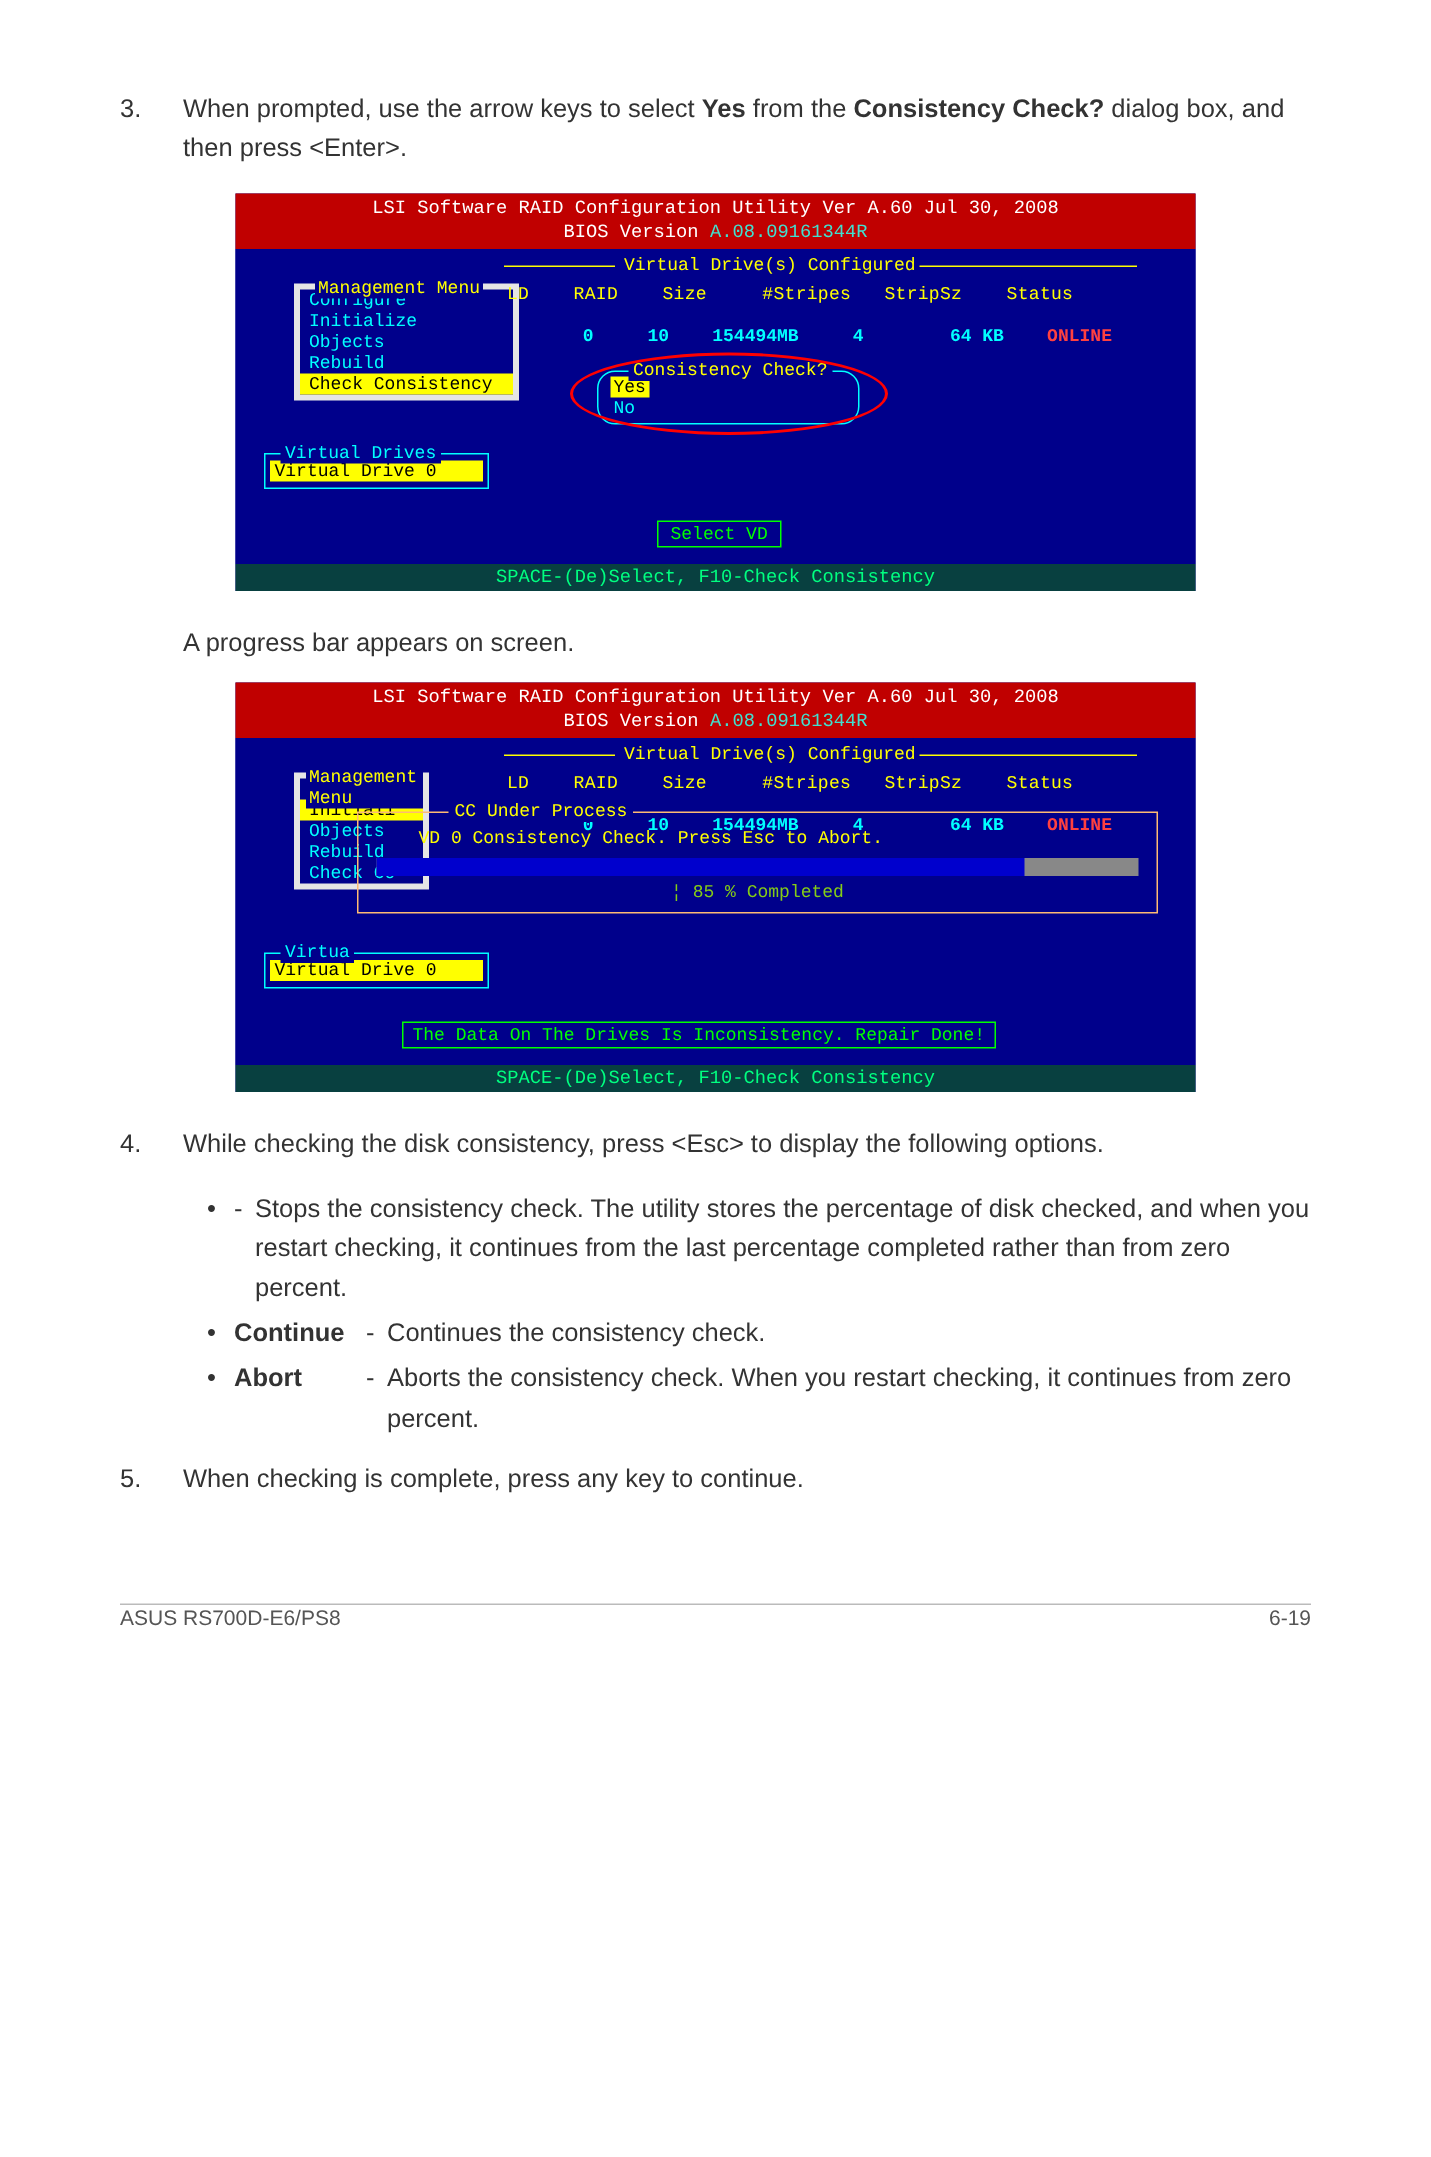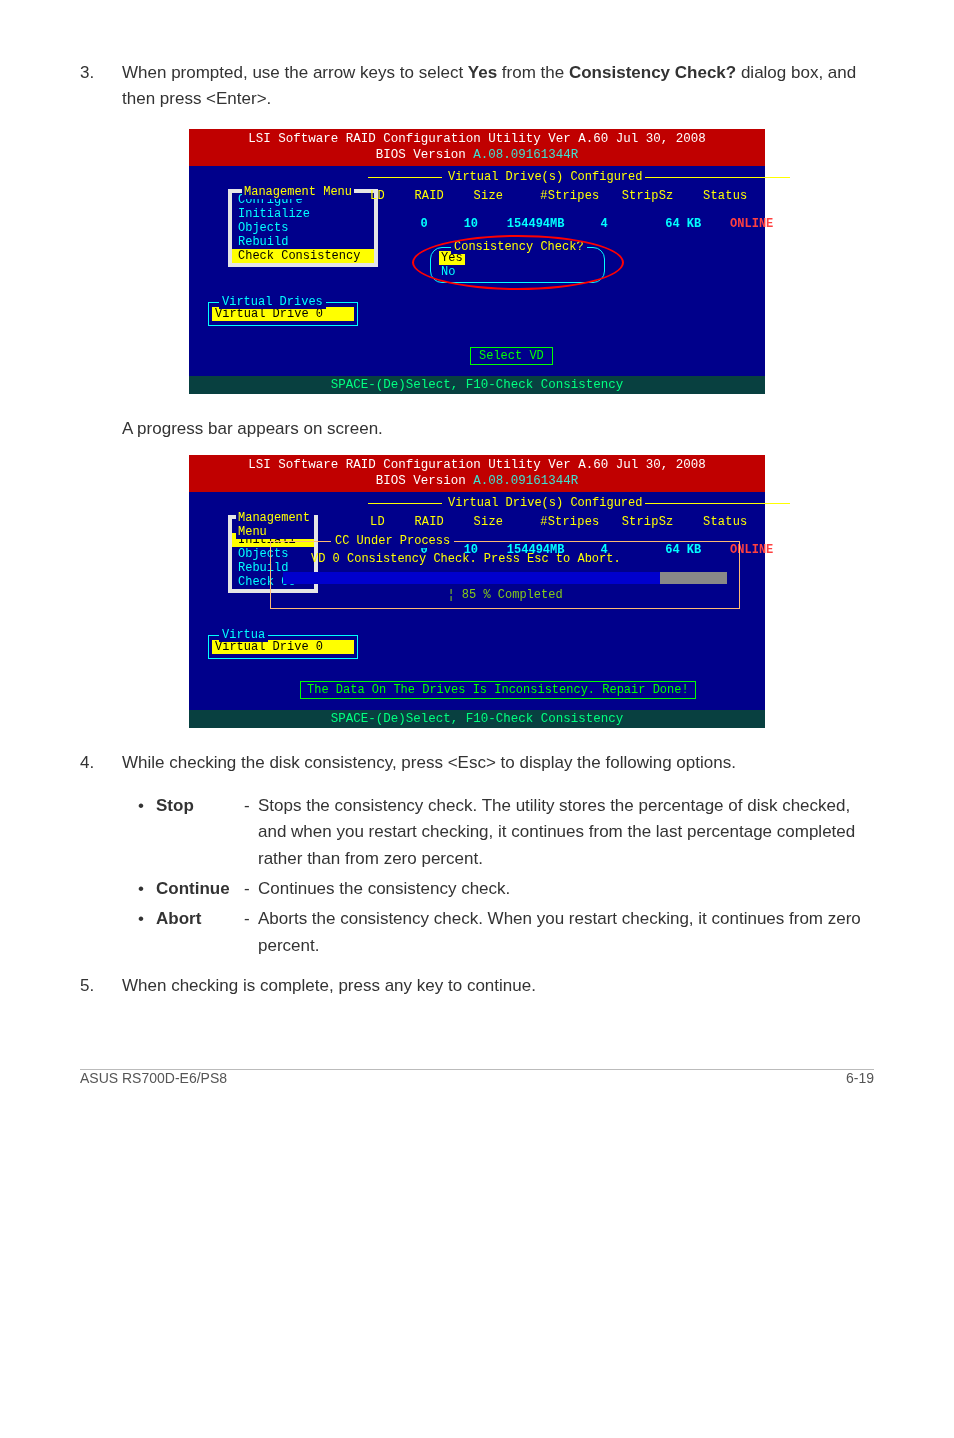--- a/index.html
+++ b/index.html
@@ -13,21 +13,21 @@
   .step {
     display: flex;
     margin-bottom: 18px;
     font-size: 17px;
     line-height: 1.5;
   }
   .step-num { width: 42px; flex-shrink: 0; }
   .step-body { flex: 1; }
   .bold { font-weight: bold; }
   .bios-box {
-    width: 576px;
+    width: 640px;
     margin: 10px auto 22px auto;
     background: #00008b;
     font-family: "Courier New", monospace;
     font-size: 12.5px;
   }
   .bios-header {
     background: #c00000;
     color: #fff;
     text-align: center;
     padding: 2px 0;
@@ -271,21 +271,20 @@
   <div class="bios-footer">SPACE-(De)Select,   F10-Check Consistency</div>
 </div>
 
 <div class="step">
   <div class="step-num">4.</div>
   <div class="step-body">While checking the disk consistency, press &lt;Esc&gt; to display the following options.</div>
 </div>
 
 <div class="bullet-row">
   <div class="bullet-dot">•</div>
-  <div class="bullet-label">Stop</div>
   <div class="bullet-dash">-</div>
   <div class="bullet-text">Stops the consistency check. The utility stores the percentage of disk checked, and when you restart checking, it continues from the last percentage completed rather than from zero percent.</div>
 </div>
 <div class="bullet-row">
   <div class="bullet-dot">•</div>
   <div class="bullet-label">Continue</div>
   <div class="bullet-dash">-</div>
   <div class="bullet-text">Continues the consistency check.</div>
 </div>
 <div class="bullet-row">

